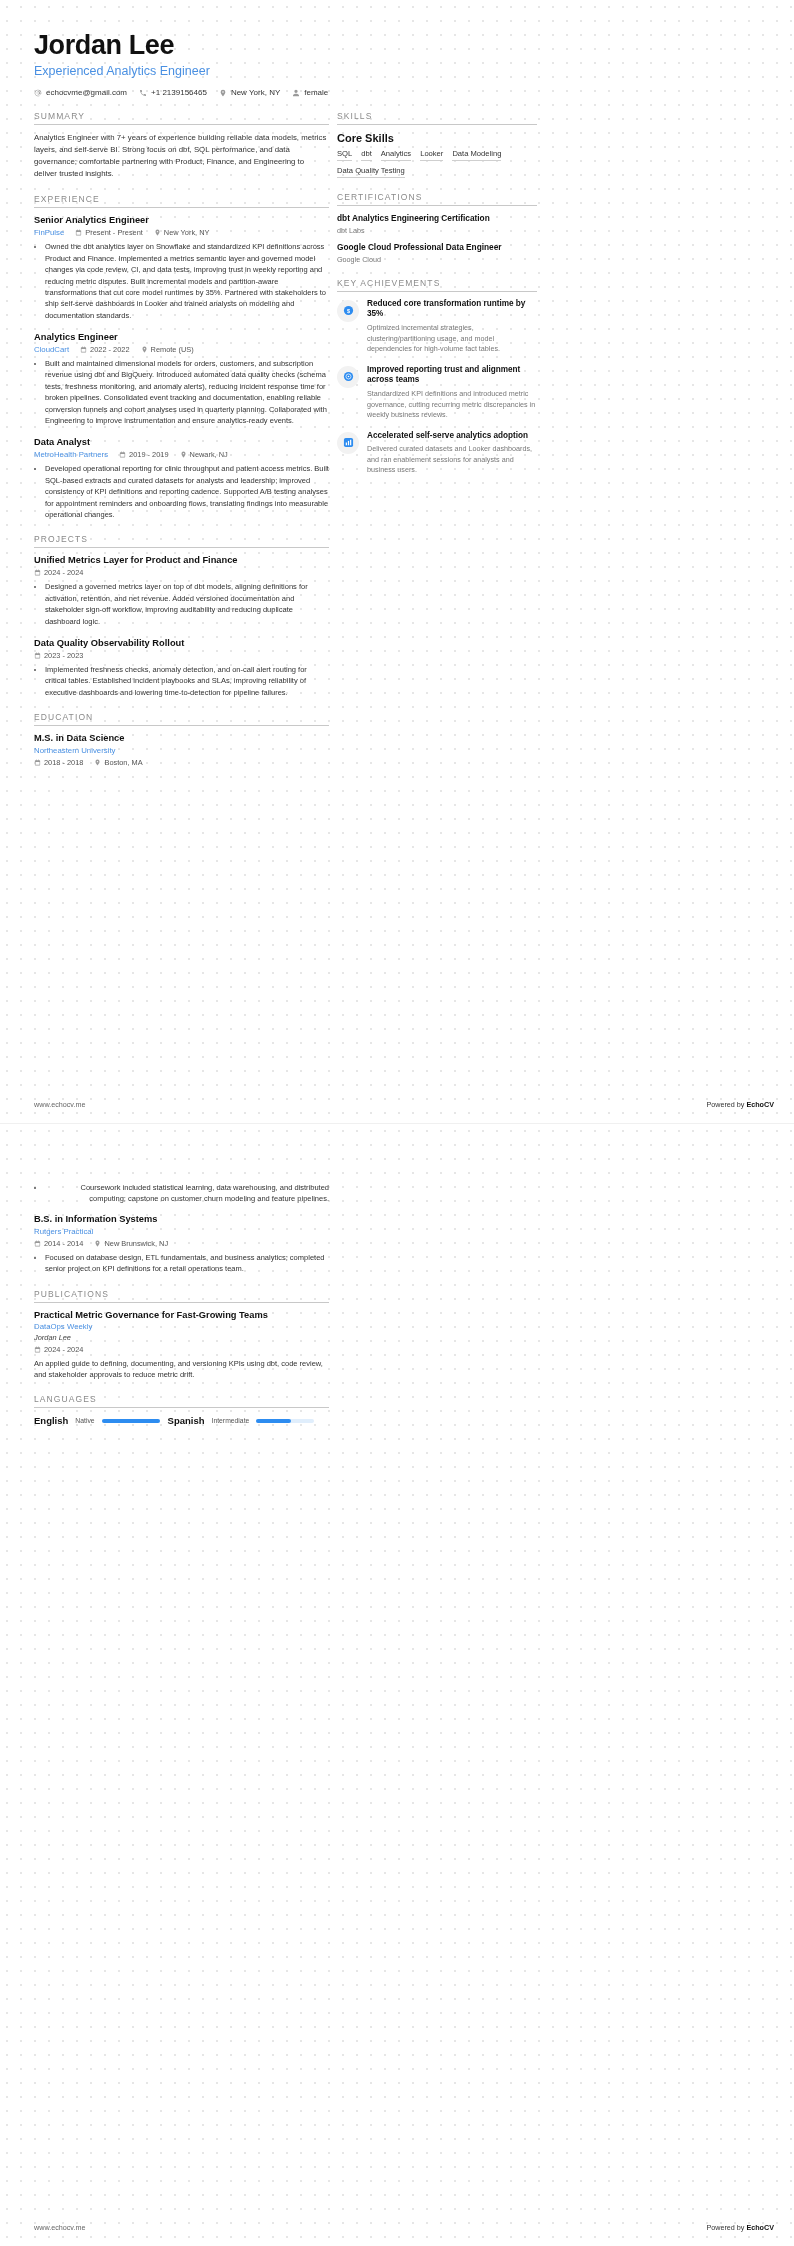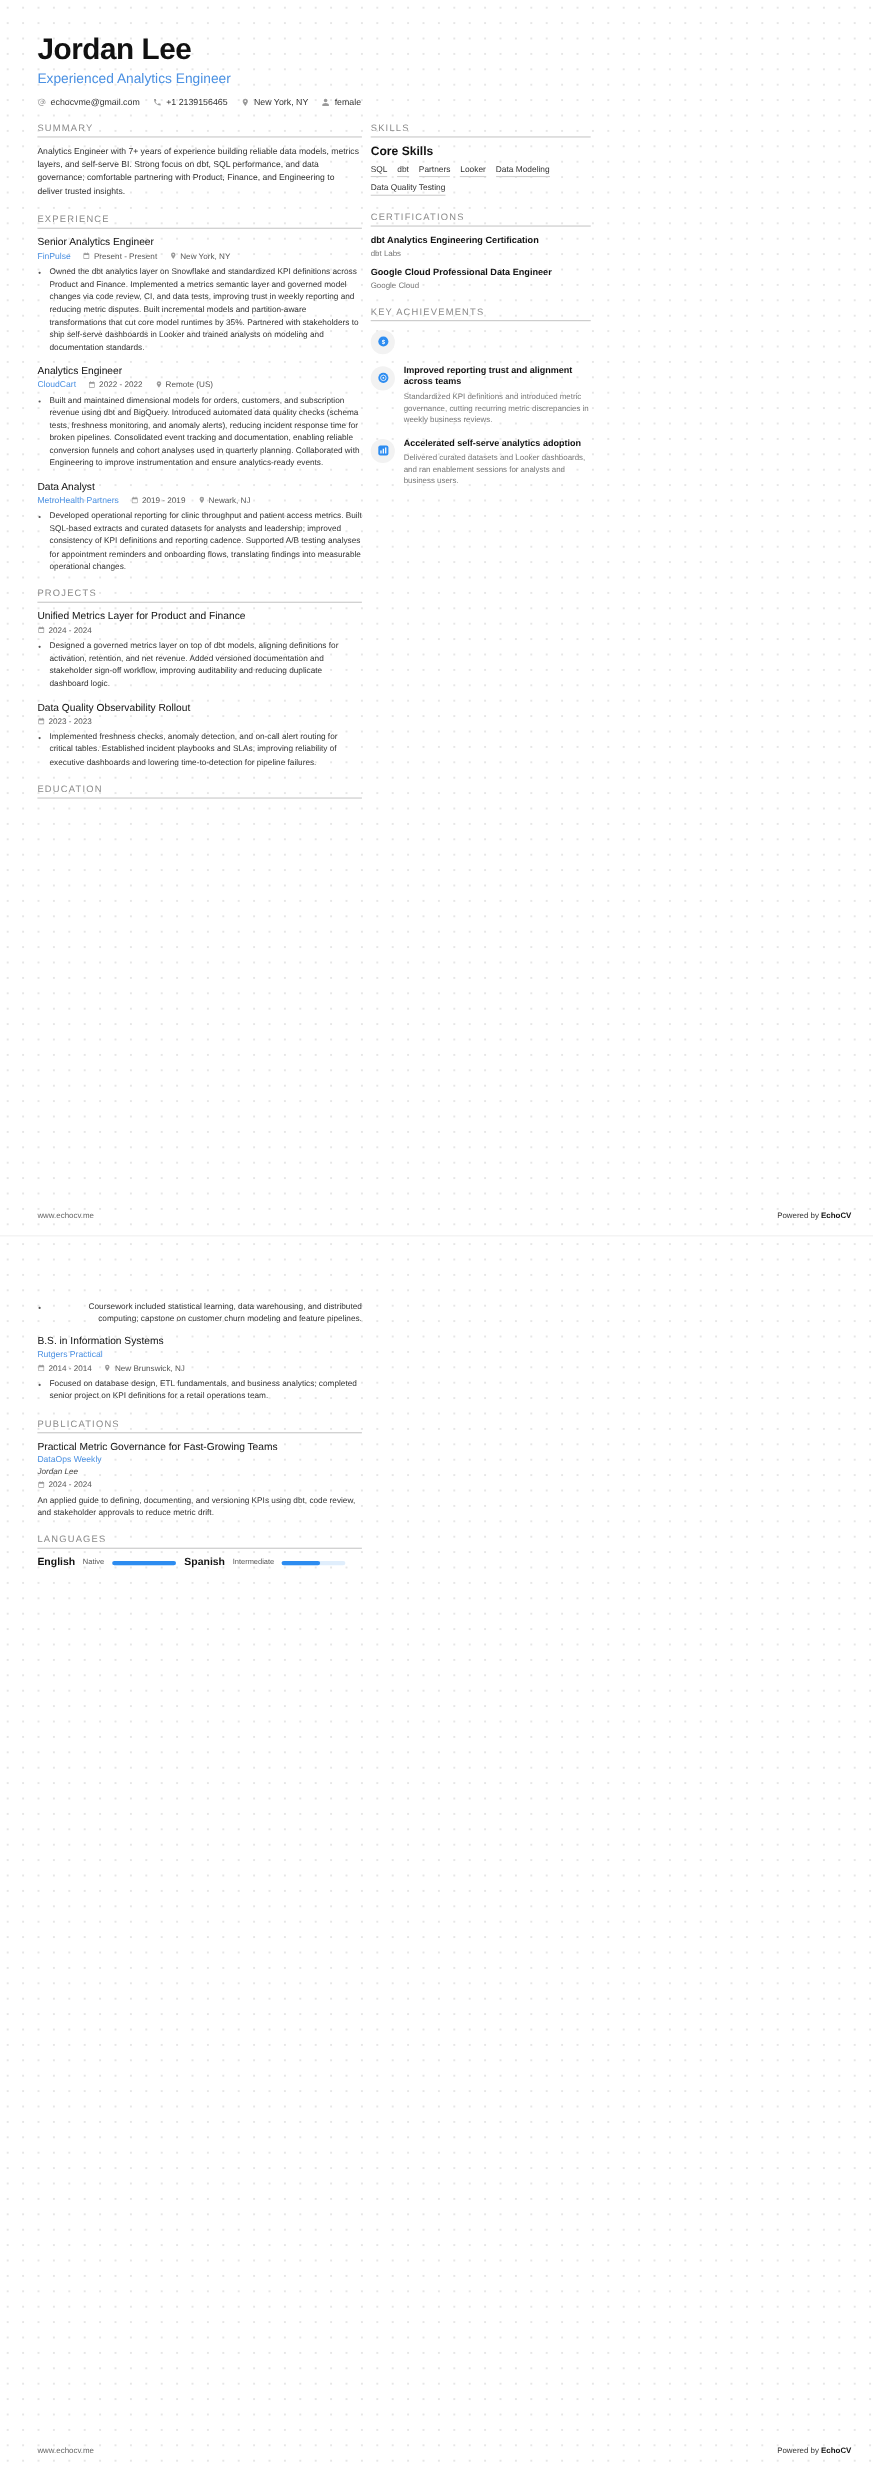--- a/index.html
+++ b/index.html
@@ -62,21 +62,21 @@
     color: #8a8a8a;
     text-transform: uppercase;
     padding-bottom: 3px;
   }
   .sec-rule { height: 1px; background: #c8c8c8; margin-bottom: 7px; }
 
   .summary-text { font-size: 7.8px; line-height: 1.55; color: #333; }
 
   
   .entry { margin-bottom: 11px; }
-  .entry-title { font-size: 9.3px; font-weight: normal; color: #111; }
+  .entry-title { font-size: 9.3px; font-weight: bold; color: #111; }
   .entry-meta {
     display: flex; align-items: center; gap: 11px;
     margin-top: 3px; font-size: 7.4px; color: #555; flex-wrap: wrap;
   }
   .entry-org { color: #4a90e2; font-weight: 500; font-size: 7.8px; }
   .meta-chunk { display: flex; align-items: center; gap: 3px; }
   .meta-chunk svg { width: 7px; height: 7px; fill: #9a9a9a; flex: none; }
   .bullets { margin-top: 4px; padding-left: 11px; }
   .bullets li {
     font-size: 7.5px; line-height: 1.52; color: #333;
@@ -281,34 +281,54 @@
           <ul class="bullets">
             <li>Implemented freshness checks, anomaly detection, and on-call alert routing for critical tables. Established incident playbooks and SLAs, improving reliability of executive dashboards and lowering time-to-detection for pipeline failures.</li>
           </ul>
         </div>
       </div>
 
       <div class="sec">
         <div class="sec-title">EDUCATION</div>
         <div class="sec-rule"></div>
 
+        <div class="entry">
+          <div class="entry-title">M.S. in Data Science</div>
+          <div class="entry-meta" style="display:block;">
+            <div class="entry-org">Northeastern University</div>
+          </div>
+          <div class="entry-meta">
+            <span class="meta-chunk">
+              <svg viewBox="0 0 24 24">
+                  <path d="M7 2v2H5a2 2 0 0 0-2 2v14a2 2 0 0 0 2 2h14a2 2 0 0 0 2-2V6a2 2 0 0 0-2-2h-2V2h-2v2H9V2zm12 8v10H5V10z"></path>
+                </svg>
+              <span>2018 - 2018</span>
+            </span>
+            <span class="meta-chunk">
+              <svg viewBox="0 0 24 24">
+                  <path d="M12 2a7 7 0 0 0-7 7c0 5.25 7 13 7 13s7-7.75 7-13a7 7 0 0 0-7-7zm0 9.5A2.5 2.5 0 1 1 14.5 9 2.5 2.5 0 0 1 12 11.5z"></path>
+                </svg>
+              <span>Boston, MA</span>
+            </span>
+          </div>
+        </div>
       </div>
 
     </div>
 
     <div class="col-right">
 
       <div class="sec">
         <div class="sec-title">SKILLS</div>
         <div class="sec-rule"></div>
         <div class="skill-group-name">Core Skills</div>
         <div class="skill-tags">
           <span class="skill-tag">SQL</span>
           <span class="skill-tag">dbt</span>
-          <span class="skill-tag">Partners</span>
+          <span class="skill-tag">Analytics</span>
           <span class="skill-tag">Looker</span>
           <span class="skill-tag">Data Modeling</span>
           <span class="skill-tag">Data Quality Testing</span>
         </div>
       </div>
 
       <div class="sec">
         <div class="sec-title">CERTIFICATIONS</div>
         <div class="sec-rule"></div>
         <div class="cert">
@@ -324,20 +344,24 @@
       <div class="sec">
         <div class="sec-title">KEY ACHIEVEMENTS</div>
         <div class="sec-rule"></div>
 
         <div class="ach">
           <div class="ach-icon">
             <svg viewBox="0 0 24 24">
               <circle cx="12" cy="12" r="10" fill="#2d8cf0"></circle>
               <text x="12" y="16.5" font-size="12" font-weight="bold" fill="#ffffff" text-anchor="middle" font-family="Liberation Sans, sans-serif">$</text>
             </svg>
+          </div>
+          <div class="ach-body">
+            <div class="ach-title">Reduced core transformation runtime by 35%</div>
+            <div class="ach-desc">Optimized incremental strategies, clustering/partitioning usage, and model dependencies for high-volume fact tables.</div>
           </div>
         </div>
 
         <div class="ach">
           <div class="ach-icon">
             <svg viewBox="0 0 24 24">
               <circle cx="12" cy="12" r="10" fill="#2d8cf0"></circle>
               <circle cx="12" cy="12" r="5.5" fill="none" stroke="#ffffff" stroke-width="1.6"></circle>
               <circle cx="12" cy="12" r="1.8" fill="#ffffff"></circle>
             </svg>

